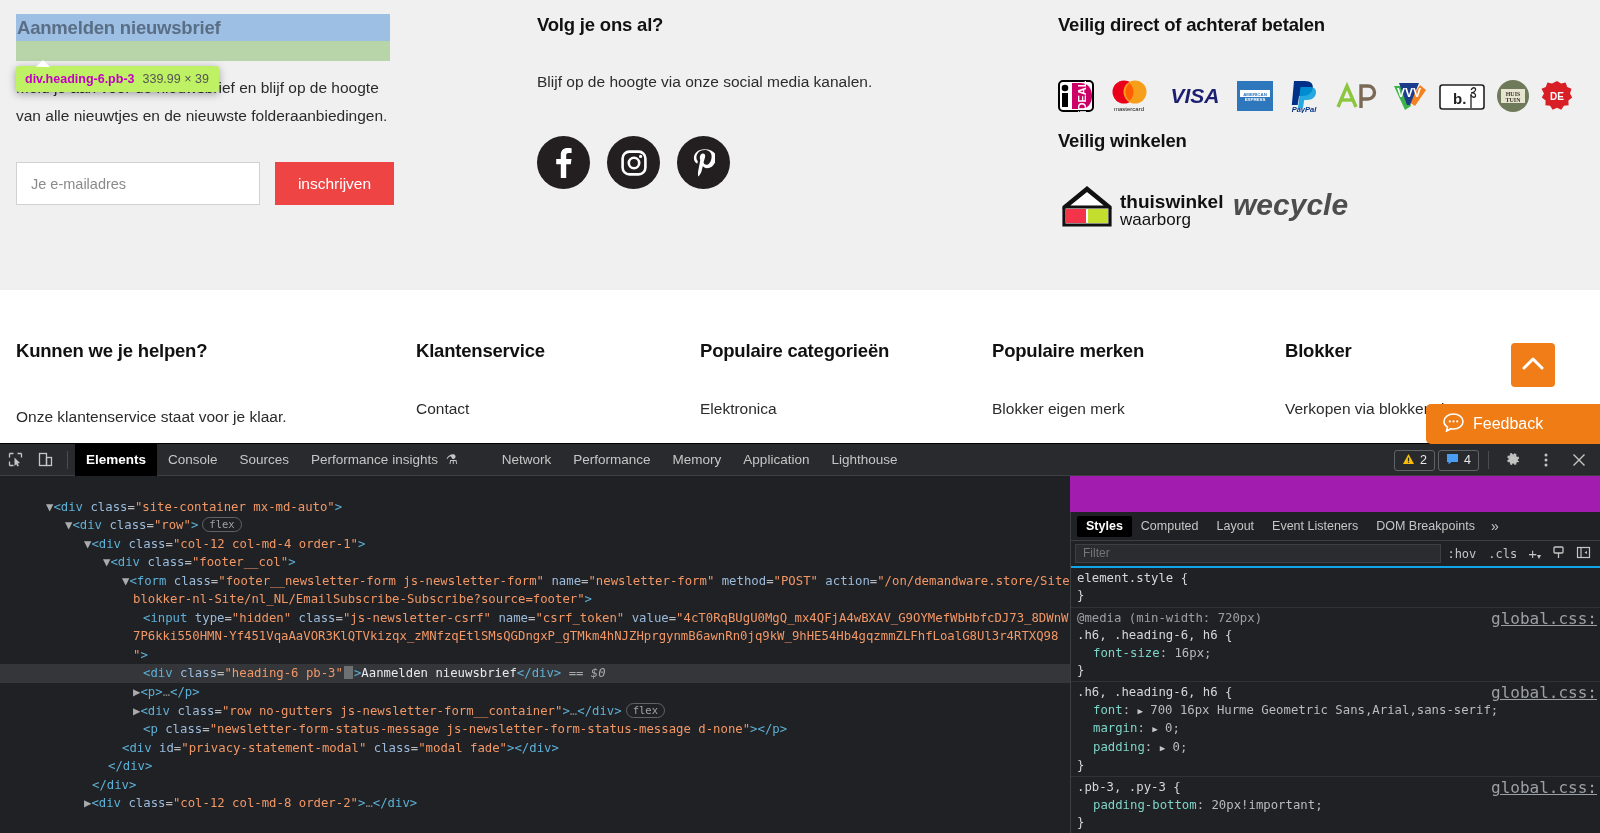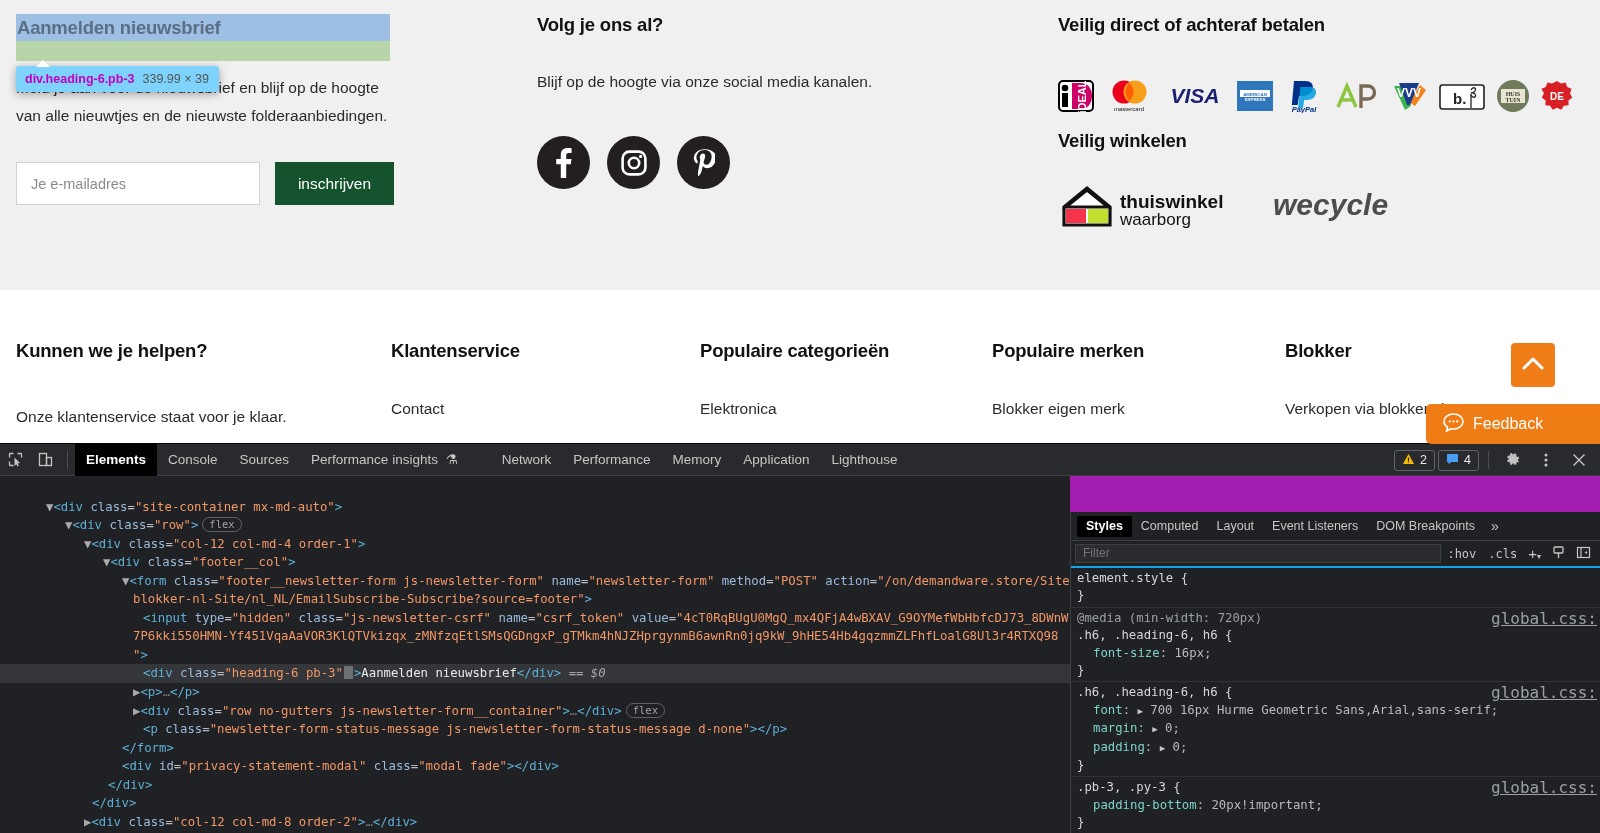--- a/index.html
+++ b/index.html
@@ -38,29 +38,29 @@
   }
   .nl-desc { position: absolute; left: 0; top: 60px; width: 380px; font-size: 15.5px; color: #2b2b2b; line-height: 28px; }
   .nl-form { position: absolute; left: 0; top: 148px; display: flex; }
   .nl-input {
     width: 244px; height: 43px; background: #fff; border: 1px solid #d2d2d2;
     font-size: 14.5px; color: #7d7d7d; padding: 0 14px;
     font-family: "Liberation Sans", sans-serif; outline: none;
   }
   .nl-input::placeholder { color: #8a8a8a; }
   .nl-submit {
-    margin-left: 15px; width: 119px; height: 43px; background: #14532d;
+    margin-left: 15px; width: 119px; height: 43px; background: #ef4444;
     border: none; color: #fff; font-size: 15.5px; cursor: pointer;
     font-family: "Liberation Sans", sans-serif;
   }
 
   
   .inspect-tip {
     position: absolute; left: 16px; top: 66px; z-index: 40;
-    background: #7dd3fc; border-radius: 3px;
+    background: #bef264; border-radius: 3px;
     box-shadow: 0 2px 9px rgba(0,0,0,.35);
     padding: 6px 10px 6px 9px; white-space: nowrap;
     font-size: 12.5px; font-family: "Liberation Sans", sans-serif;
   }
   .inspect-tip:before {
     content: ""; position: absolute; left: 20px; top: -6px;
     border-left: 7px solid transparent; border-right: 7px solid transparent;
     border-bottom: 7px solid #fff;
   }
   .tip-sel { color: #c400c4; font-weight: 700; }
@@ -72,21 +72,21 @@
   .soc-ic {
     width: 53px; height: 53px; border-radius: 50%; background: #231f20;
     display: flex; align-items: center; justify-content: center;
   }
   .soc-ic svg { display: block; }
 
   
   .col-pay { position: absolute; left: 1058px; top: 14px; width: 530px; }
   .pay-row { display: flex; align-items: center; gap: 11px; margin-top: 40px; height: 40px; }
   .pay-logo { height: 36px; display: flex; align-items: center; justify-content: center; }
-  .trust-row { display: flex; align-items: center; gap: 40px; margin-top: 27px; }
+  .trust-row { display: flex; align-items: center; margin-top: 27px; }
 
   
   .fcol { position: absolute; top: 340px; }
   .fcol h4 { margin: 0; font-size: 18.5px; font-weight: 700; color: #111; letter-spacing: -0.2px; }
   .fcol .sub { margin-top: 46px; font-size: 15.5px; color: #2b2b2b; }
   .fcol .lnk { margin-top: 38px; font-size: 15.5px; color: #2b2b2b; }
   .fcol .lnk2 { margin-top: 24px; font-size: 15.5px; color: #2b2b2b; }
 
   
   .totop {
@@ -336,21 +336,21 @@
               <text x="3" y="29" font-size="30" font-weight="bold" font-style="italic" fill="#4d4d4d" font-family="Liberation Sans, sans-serif">wecycle</text>
             </svg>
         </span>
       </div>
     </div>
 
     <div class="fcol" style="left:16px;width:370px;">
       <h4>Kunnen we je helpen?</h4>
       <div class="sub">Onze klantenservice staat voor je klaar.</div>
     </div>
-    <div class="fcol" style="left:391px;width:280px;">
+    <div class="fcol" style="left:416px;width:280px;">
       <h4>Klantenservice</h4>
       <div class="lnk">Contact</div>
       <div class="lnk2">Veelgestelde vragen</div>
     </div>
     <div class="fcol" style="left:700px;width:280px;">
       <h4>Populaire categorieën</h4>
       <div class="lnk">Elektronica</div>
       <div class="lnk2">Schoonmaak &amp; Huishouden</div>
     </div>
     <div class="fcol" style="left:992px;width:280px;">
@@ -465,21 +465,20 @@
         <div class="dom-line" style="padding-left:103px;"><span class="arr">▼</span><span class="tag">&lt;div </span><span class="attr">class</span><span class="eq">=</span><span class="val">"footer__col"</span><span class="tag">&gt;</span></div>
         <div class="dom-line" style="padding-left:122px;"><span class="arr">▼</span><span class="tag">&lt;form </span><span class="attr">class</span><span class="eq">=</span><span class="val">"footer__newsletter-form js-newsletter-form"</span><span class="attr"> name</span><span class="eq">=</span><span class="val">"newsletter-form"</span><span class="attr"> method</span><span class="eq">=</span><span class="val">"POST"</span><span class="attr"> action</span><span class="eq">=</span><span class="val">"/on/demandware.store/Sites-</span></div>
         <div class="dom-line" style="padding-left:133px;"><span class="val">blokker-nl-Site/nl_NL/EmailSubscribe-Subscribe?source=footer"</span><span class="tag">&gt;</span></div>
         <div class="dom-line" style="padding-left:143px;"><span class="tag">&lt;input </span><span class="attr">type</span><span class="eq">=</span><span class="val">"hidden"</span><span class="attr"> class</span><span class="eq">=</span><span class="val">"js-newsletter-csrf"</span><span class="attr"> name</span><span class="eq">=</span><span class="val">"csrf_token"</span><span class="attr"> value</span><span class="eq">=</span><span class="val">"4cT0RqBUgU0MgQ_mx4QFjA4wBXAV_G9OYMefWbHbfcDJ73_8DWnW</span></div>
         <div class="dom-line" style="padding-left:133px;"><span class="val">7P6kki550HMN-Yf451VqaAaVOR3KlQTVkizqx_zMNfzqEtlSMsQGDngxP_gTMkm4hNJZHprgynmB6awnRn0jq9kW_9hHE54Hb4gqzmmZLFhfLoalG8Ul3r4RTXQ98</span></div>
         <div class="dom-line" style="padding-left:133px;"><span class="val">"</span><span class="tag">&gt;</span></div>
         <div class="dom-line sel" style="padding-left:143px;"><span class="tag">&lt;div </span><span class="attr">class</span><span class="eq">=</span><span class="val">"heading-6 pb-3"</span><span class="edit-caret"></span><span class="tag">&gt;</span><span class="txt">Aanmelden nieuwsbrief</span><span class="tag">&lt;/div&gt;</span> <span class="sd">== $0</span></div>
         <div class="dom-line" style="padding-left:133px;"><span class="arr">▶</span><span class="tag">&lt;p&gt;</span><span class="dots">…</span><span class="tag">&lt;/p&gt;</span></div>
         <div class="dom-line" style="padding-left:133px;"><span class="arr">▶</span><span class="tag">&lt;div </span><span class="attr">class</span><span class="eq">=</span><span class="val">"row no-gutters js-newsletter-form__container"</span><span class="tag">&gt;</span><span class="dots">…</span><span class="tag">&lt;/div&gt;</span><span class="flexchip">flex</span></div>
         <div class="dom-line" style="padding-left:143px;"><span class="tag">&lt;p </span><span class="attr">class</span><span class="eq">=</span><span class="val">"newsletter-form-status-message js-newsletter-form-status-message d-none"</span><span class="tag">&gt;&lt;/p&gt;</span></div>
-        <div class="dom-line" style="padding-left:122px;"><span class="tag">&lt;/form&gt;</span></div>
         <div class="dom-line" style="padding-left:122px;"><span class="tag">&lt;div </span><span class="attr">id</span><span class="eq">=</span><span class="val">"privacy-statement-modal"</span><span class="attr"> class</span><span class="eq">=</span><span class="val">"modal fade"</span><span class="tag">&gt;&lt;/div&gt;</span></div>
         <div class="dom-line" style="padding-left:108px;"><span class="tag">&lt;/div&gt;</span></div>
         <div class="dom-line" style="padding-left:92px;"><span class="tag">&lt;/div&gt;</span></div>
         <div class="dom-line" style="padding-left:84px;"><span class="arr">▶</span><span class="tag">&lt;div </span><span class="attr">class</span><span class="eq">=</span><span class="val">"col-12 col-md-8 order-2"</span><span class="tag">&gt;</span><span class="dots">…</span><span class="tag">&lt;/div&gt;</span></div>
         <div class="dom-line" style="padding-left:75px;"></div>
       </div>
 
       <div class="styles-pane">
         <div class="st-tabs">
           <div class="st-tab active">Styles</div>

